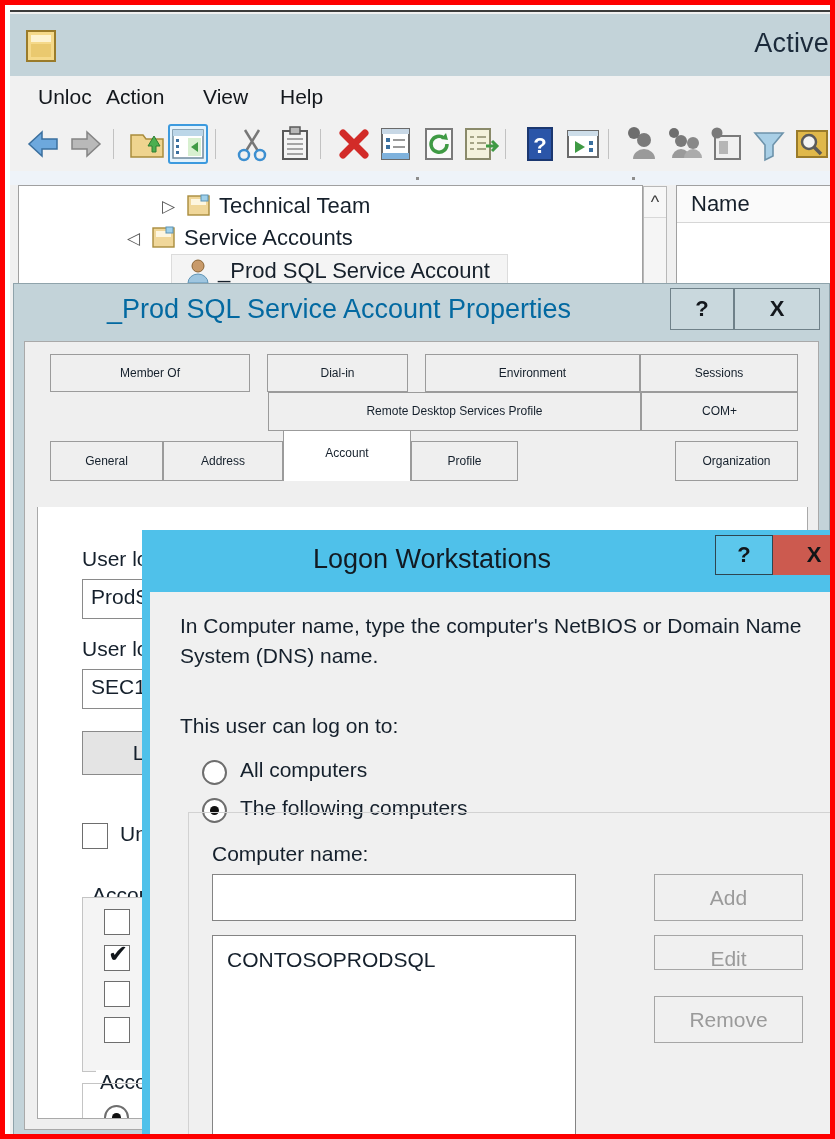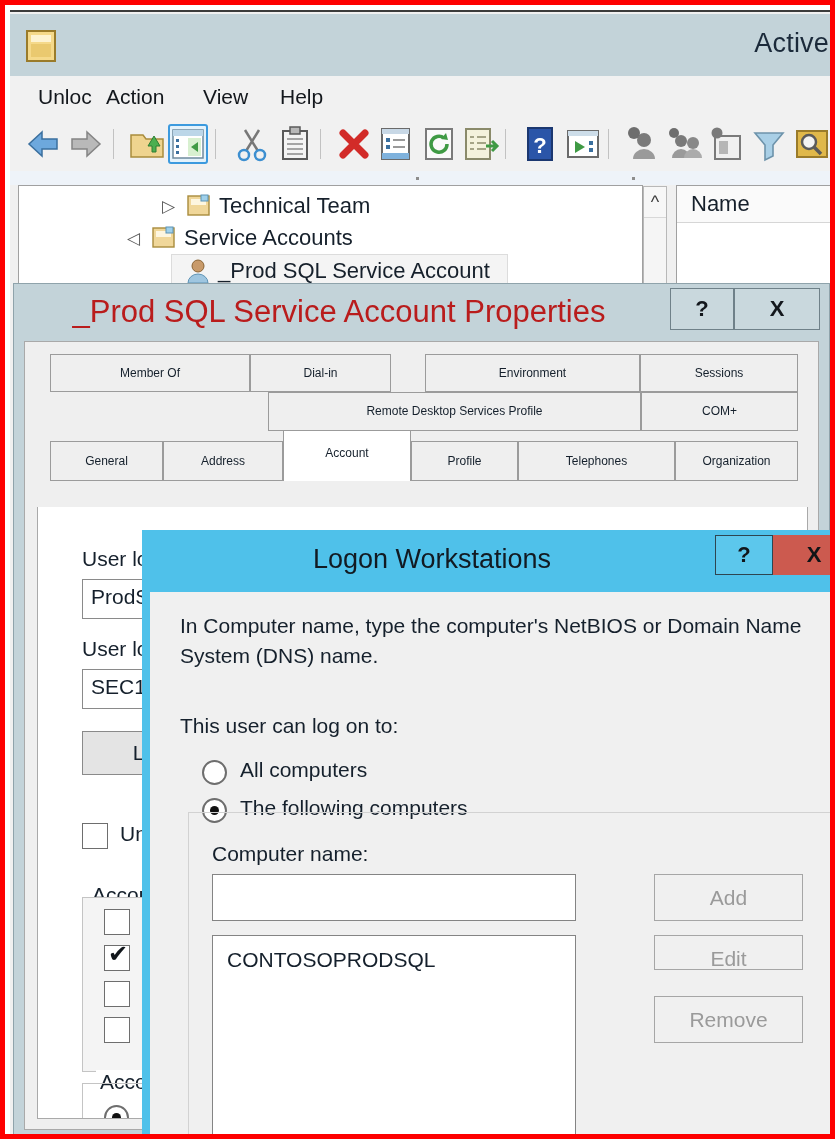--- a/index.html
+++ b/index.html
@@ -162,21 +162,21 @@
     left: 8px; top: 278px;
     width: 817px; height: 856px;
     background: #c3d3d9;
     border: 1px solid #8fa3ab;
     box-sizing: border-box;
   }
   #props-title {
     position: absolute; left: 0; top: 10px;
     width: 650px;
     text-align: center;
-    font-size: 31px; color: #b91c1c;
+    font-size: 27px; color: #0369a1;
   }
   #props-help-btn {
     position: absolute; left: 656px; top: 4px;
     width: 64px; height: 42px;
     background: #c9d8dd;
     border: 1px solid #6f8189;
     box-sizing: border-box;
     font-size: 22px; font-weight: bold; color: #13171c;
     text-align: center; line-height: 40px;
   }
@@ -588,32 +588,31 @@
   </div>
 
   <div id="props-dialog">
     <div id="props-title">_Prod SQL Service Account Properties</div>
     <div id="props-help-btn">?</div>
     <div id="props-close-btn">X</div>
 
     <div id="props-body">
 
       <div class="tab" style="left:25px;  top:12px; width:200px; height:38px; line-height:36px;">Member Of</div>
-      <div class="tab" style="left:225px; top:12px; width:141px; height:38px; line-height:36px;">Dial-in</div>
+      <div class="tab" style="left:242px; top:12px; width:141px; height:38px; line-height:36px;">Dial-in</div>
       <div class="tab" style="left:400px; top:12px; width:215px; height:38px; line-height:36px;">Environment</div>
       <div class="tab" style="left:615px; top:12px; width:158px; height:38px; line-height:36px;">Sessions</div>
 
       <div class="tab" style="left:243px; top:50px; width:373px; height:39px; line-height:37px;">Remote Desktop Services Profile</div>
       <div class="tab" style="left:616px; top:50px; width:157px; height:39px; line-height:37px;">COM+</div>
 
       <div class="tab" style="left:25px;  top:99px; width:113px; height:40px; line-height:38px;">General</div>
       <div class="tab" style="left:138px; top:99px; width:120px; height:40px; line-height:38px;">Address</div>
       <div class="tab active" style="left:258px; top:88px; width:128px; height:51px; line-height:44px;">Account</div>
       <div class="tab" style="left:386px; top:99px; width:107px; height:40px; line-height:38px;">Profile</div>
-      <div class="tab" style="left:493px; top:99px; width:157px; height:40px; line-height:38px;">Telephones</div>
       <div class="tab" style="left:650px; top:99px; width:123px; height:40px; line-height:38px;">Organization</div>
 
       <div id="tab-content">
 
         <div class="fld-label" style="left:44px; top:40px;">User logon name:</div>
         <div class="txtbox" style="left:44px; top:72px; width:330px; height:40px;">ProdSQ</div>
         <div class="txtbox" style="left:386px; top:72px; width:350px; height:40px;"></div>
 
         <div class="fld-label" style="left:44px; top:130px;">User log</div>
         <div class="txtbox" style="left:44px; top:162px; width:320px; height:40px;">SEC1\</div>

